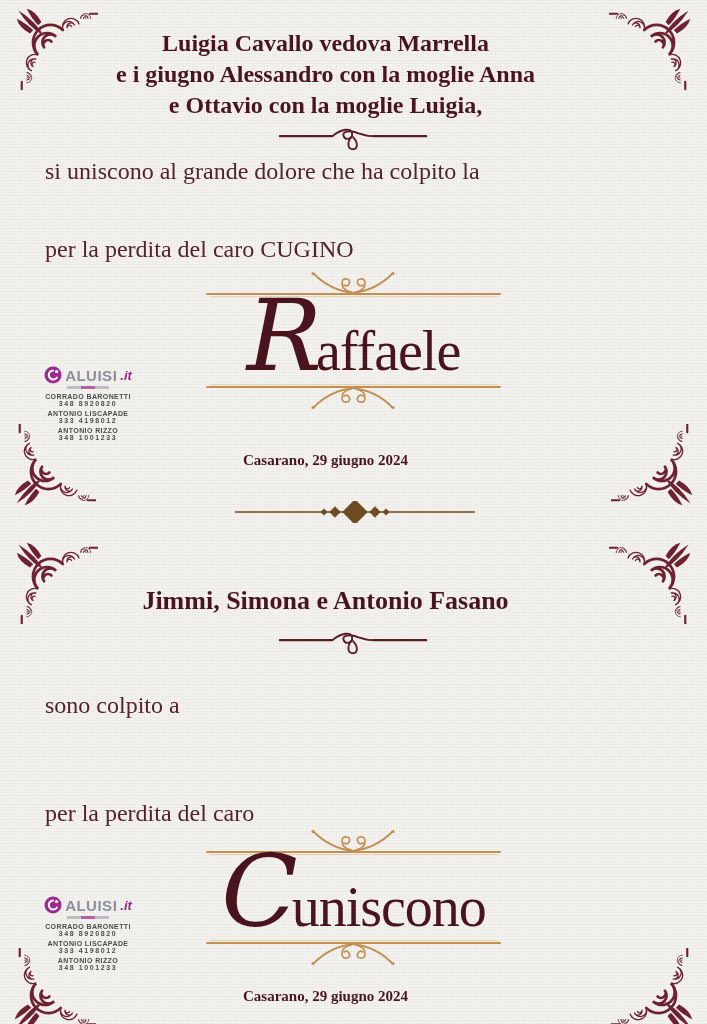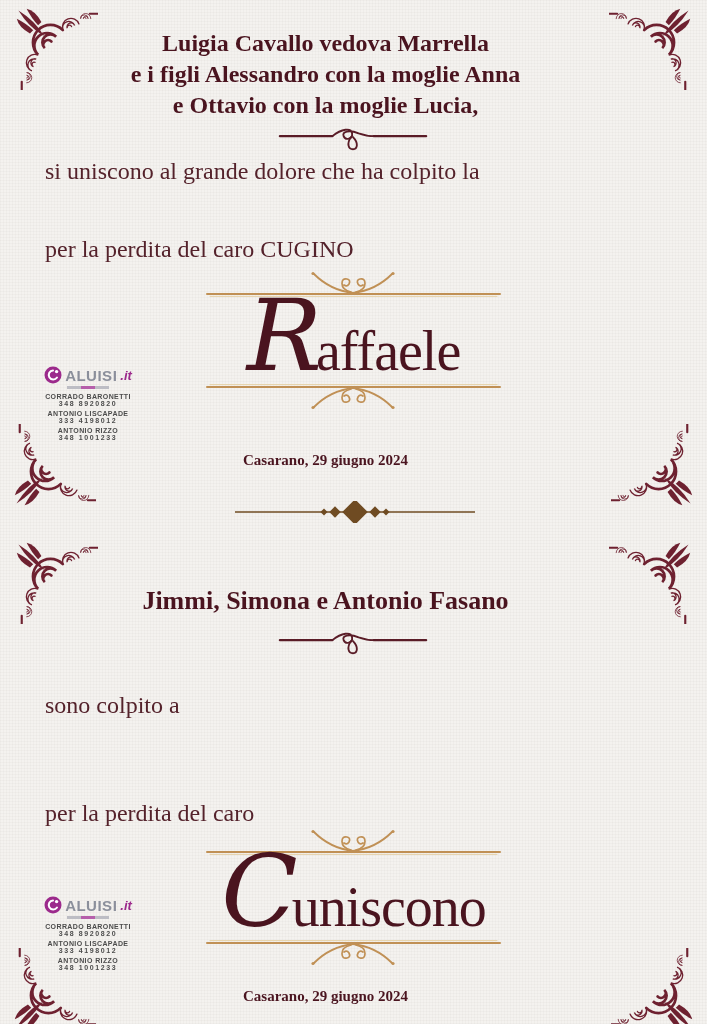--- a/index.html
+++ b/index.html
@@ -100,22 +100,22 @@
     </svg>
   <svg class="abs corner flip-y" style="left:14px;top:424px" viewBox="0 0 100 100">
       <use href="#corner-flourish"></use>
     </svg>
   <svg class="abs corner flip-xy" style="left:611px;top:424px" viewBox="0 0 100 100">
       <use href="#corner-flourish"></use>
     </svg>
 
   <div class="abs centered h-lines maroon">
     <div>Luigia Cavallo vedova Marrella</div>
-    <div>e i figli Alessandro con la moglie Anna</div>
-    <div>e Ottavio con la moglie Lucia,</div>
+    <div>e i giugno Alessandro con la moglie Anna</div>
+    <div>e Ottavio con la moglie Luigia,</div>
   </div>
 
   <svg class="abs scrollrule" style="left:278px;top:124px" viewBox="0 0 160 28">
       <use href="#scroll-rule"></use>
     </svg>
 
   <div class="abs body-line" style="left:45px;top:158px">si uniscono al grande dolore che ha colpito la</div>
 
 
   <div class="abs body-line" style="left:45px;top:236px">per la perdita del caro CUGINO</div>

